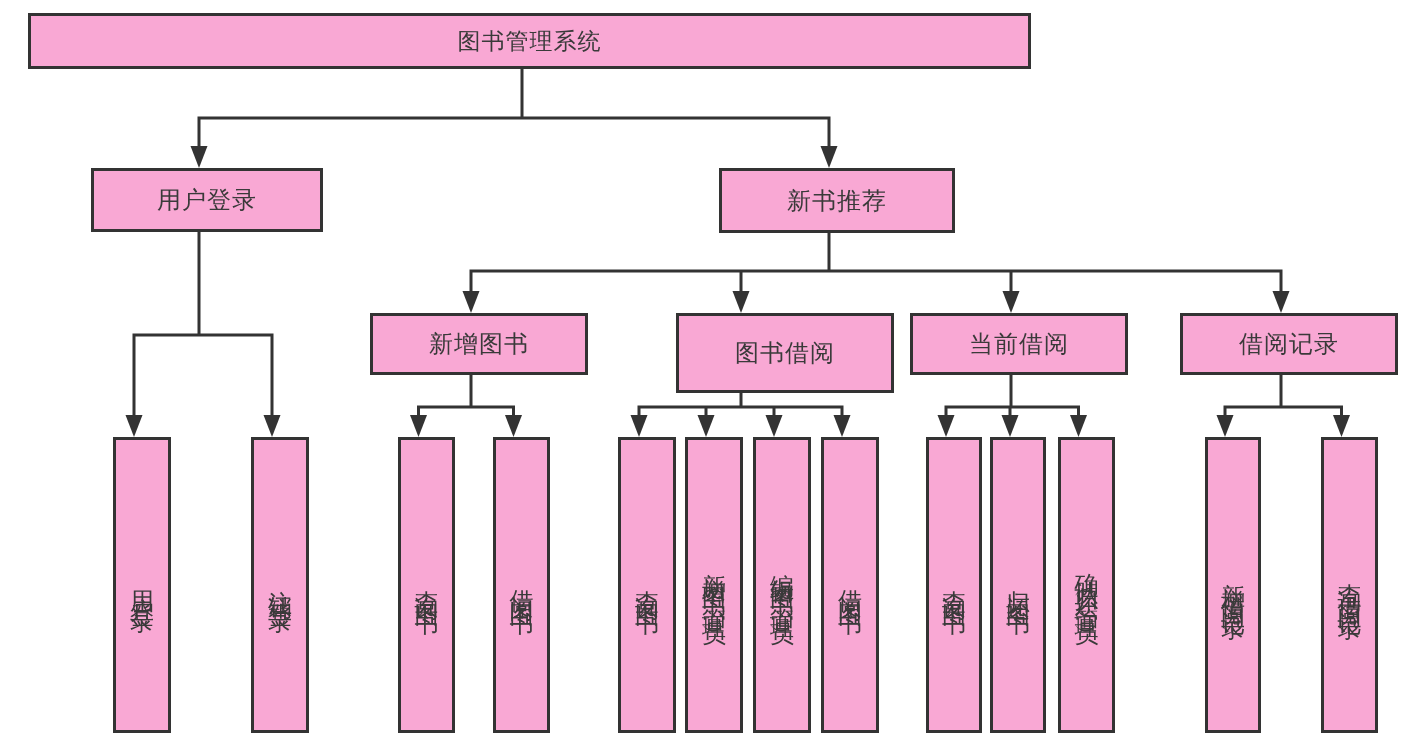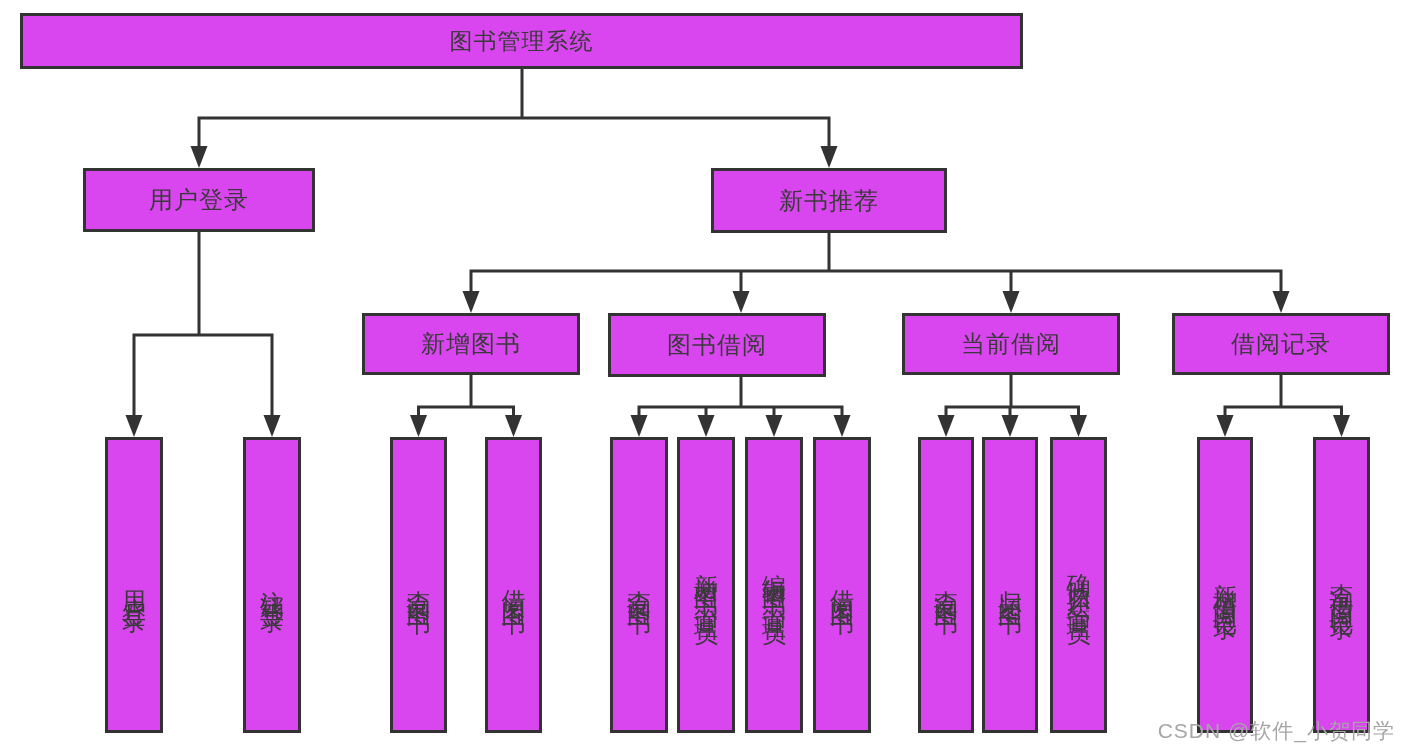--- a/index.html
+++ b/index.html
@@ -3,22 +3,23 @@
 <meta charset="utf-8">
 <style>
   html,body{margin:0;padding:0;background:#fff;}
   .stage{
     position:relative;width:1405px;height:747px;background:var(--bg,#fff);
     font-family:"Liberation Sans","DejaVu Sans",sans-serif;overflow:hidden;
   }
   .wires{position:absolute;left:0;top:0;width:1405px;height:747px;}
   .box{
     position:absolute;box-sizing:border-box;border:3px solid var(--line,#333);
-    background:#d946ef;display:flex;align-items:center;justify-content:center;
+    background:#f9a8d4;display:flex;align-items:center;justify-content:center;
     color:var(--text,#3a3a3a);
+    margin-left:8px;
   }
   .h span{font-size:24px;letter-spacing:1px;white-space:nowrap;}
   .root span{font-size:23px;}
   .leaf span{
     writing-mode:vertical-rl;text-orientation:mixed;
     font-size:24px;letter-spacing:7px;line-height:1;
   }
   .watermark{
     position:absolute;right:10px;bottom:2px;font-size:21px;
     color:var(--wm,#a6a6a6);letter-spacing:1px;white-space:nowrap;
@@ -69,21 +70,21 @@
   <div class="box h" style="left:83px;top:168px;width:232px;height:64px">
     <span>用户登录</span>
   </div>
   <div class="box h" style="left:711px;top:168px;width:236px;height:65px">
     <span>新书推荐</span>
   </div>
 
   <div class="box h" style="left:362px;top:313px;width:218px;height:62px">
     <span>新增图书</span>
   </div>
-  <div class="box h" style="left:608px;top:313px;width:218px;height:64px">
+  <div class="box h" style="left:668px;top:313px;width:218px;height:80px">
     <span>图书借阅</span>
   </div>
   <div class="box h" style="left:902px;top:313px;width:218px;height:62px">
     <span>当前借阅</span>
   </div>
   <div class="box h" style="left:1172px;top:313px;width:218px;height:62px">
     <span>借阅记录</span>
   </div>
 
   <div class="box leaf" style="left:105px;top:437px;width:58px;height:296px">
@@ -123,15 +124,14 @@
     <span>确认归还（管理员）</span>
   </div>
 
   <div class="box leaf" style="left:1197px;top:437px;width:56px;height:296px">
     <span>新增借阅记录</span>
   </div>
   <div class="box leaf" style="left:1313px;top:437px;width:57px;height:296px">
     <span>查询借阅记录</span>
   </div>
 
-  <div class="watermark">CSDN @软件_小贺同学</div>
 
 </div>
 
 </body></html>

